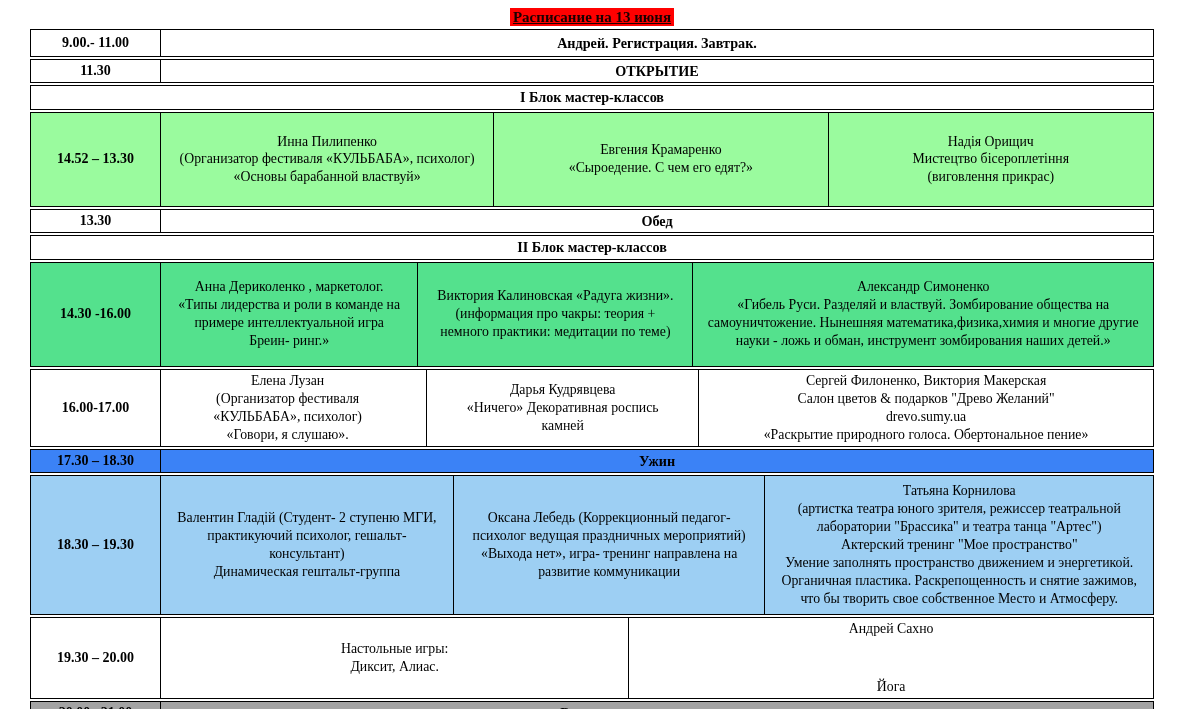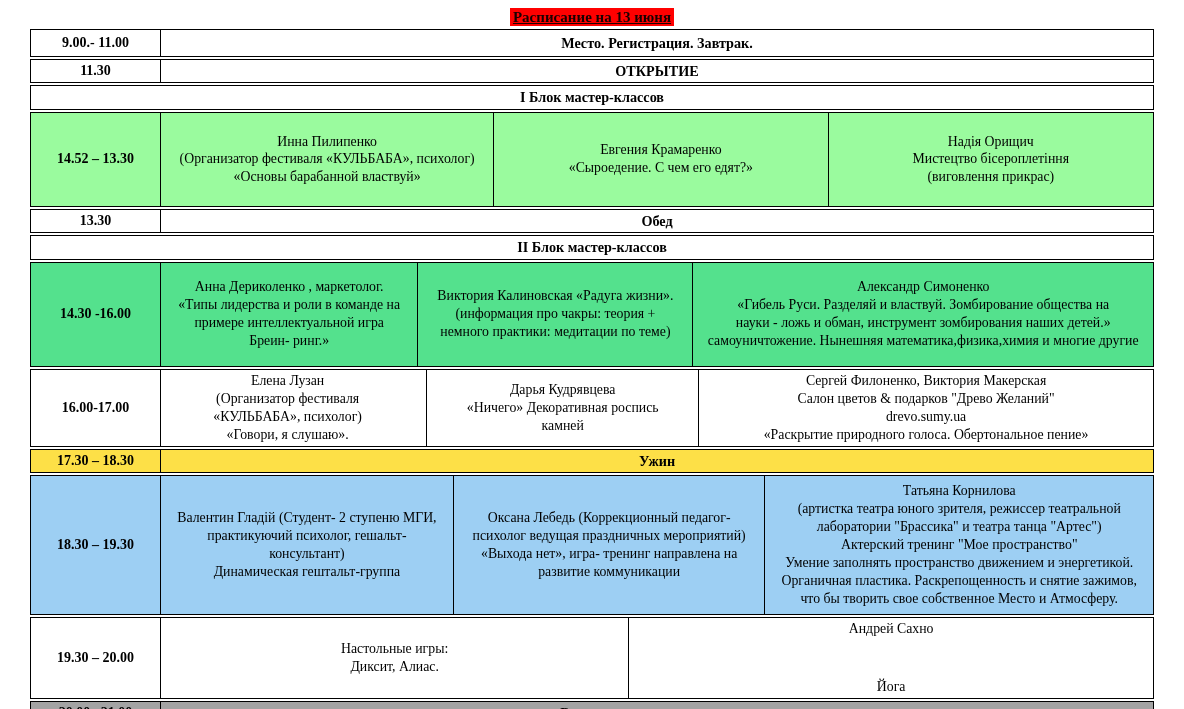--- a/index.html
+++ b/index.html
@@ -62,21 +62,21 @@
 <body>
 
 <div class="page">
   <div class="title-wrap">
     <span class="title">Расписание на 13 июня</span>
   </div>
   <div id="schedule">
       <div class="row" style="background: rgb(255, 255, 255); min-height: 28px;">
         <div class="cell time">9.00.- 11.00</div>
         <div class="cell content bold" style="flex-basis: 100%;">
-          <div class="line">Место. Регистрация. Завтрак.</div>
+          <div class="line">Андрей. Регистрация. Завтрак.</div>
         </div>
       </div>
       <div class="row" style="background: rgb(255, 255, 255); min-height: 23px;">
         <div class="cell time">11.30</div>
         <div class="cell content bold" style="flex-basis: 100%;">
           <div class="line">ОТКРЫТИЕ</div>
         </div>
       </div>
       <div class="row" style="background: rgb(255, 255, 255); min-height: 24px;">
         <div class="cell content bold" style="flex-basis: 100%;">
@@ -120,22 +120,22 @@
           <div class="line">Бреин- ринг.»</div>
         </div>
         <div class="cell content" style="flex-basis: 27.7%;">
           <div class="line">Виктория Калиновская «Радуга жизни».</div>
           <div class="line">(информация про чакры: теория +</div>
           <div class="line">немного практики: медитации по теме)</div>
         </div>
         <div class="cell content" style="flex-basis: 46.5%;">
           <div class="line">Александр Симоненко</div>
           <div class="line">«Гибель Руси. Разделяй и властвуй. Зомбирование общества на</div>
+          <div class="line">самоуничтожение. Нынешняя математика,физика,химия и многие другие</div>
           <div class="line">науки - ложь и обман, инструмент зомбирования наших детей.»</div>
-          <div class="line">самоуничтожение. Нынешняя математика,физика,химия и многие другие</div>
         </div>
       </div>
       <div class="row" style="background: rgb(255, 255, 255); min-height: 68px;">
         <div class="cell time">16.00-17.00</div>
         <div class="cell content" style="flex-basis: 25.8%;">
           <div class="line">Елена Лузан</div>
           <div class="line">(Организатор фестиваля</div>
           <div class="line">«КУЛЬБАБА», психолог)</div>
           <div class="line">«Говори,  я слушаю».</div>
         </div>
@@ -144,21 +144,21 @@
           <div class="line">«Ничего» Декоративная роспись</div>
           <div class="line">камней</div>
         </div>
         <div class="cell content" style="flex-basis: 46.5%;">
           <div class="line">Сергей Филоненко, Виктория Макерская</div>
           <div class="line">Салон цветов &amp; подарков "Древо Желаний"</div>
           <div class="line">drevo.sumy.ua</div>
           <div class="line">«Раскрытие природного голоса. Обертональное пение»</div>
         </div>
       </div>
-      <div class="row" style="background: #fde047; min-height: 19px;">
+      <div class="row" style="background: #3b82f6; min-height: 19px;">
         <div class="cell time">17.30 – 18.30</div>
         <div class="cell content bold" style="flex-basis: 100%;">
           <div class="line">Ужин</div>
         </div>
       </div>
       <div class="row" style="background: rgb(157, 207, 243); min-height: 140px;">
         <div class="cell time">18.30 – 19.30</div>
         <div class="cell content" style="flex-basis: 29.4%;">
           <div class="line">Валентин Гладій (Студент- 2 ступеню МГИ,</div>
           <div class="line">практикуючий психолог, гешальт-</div>

